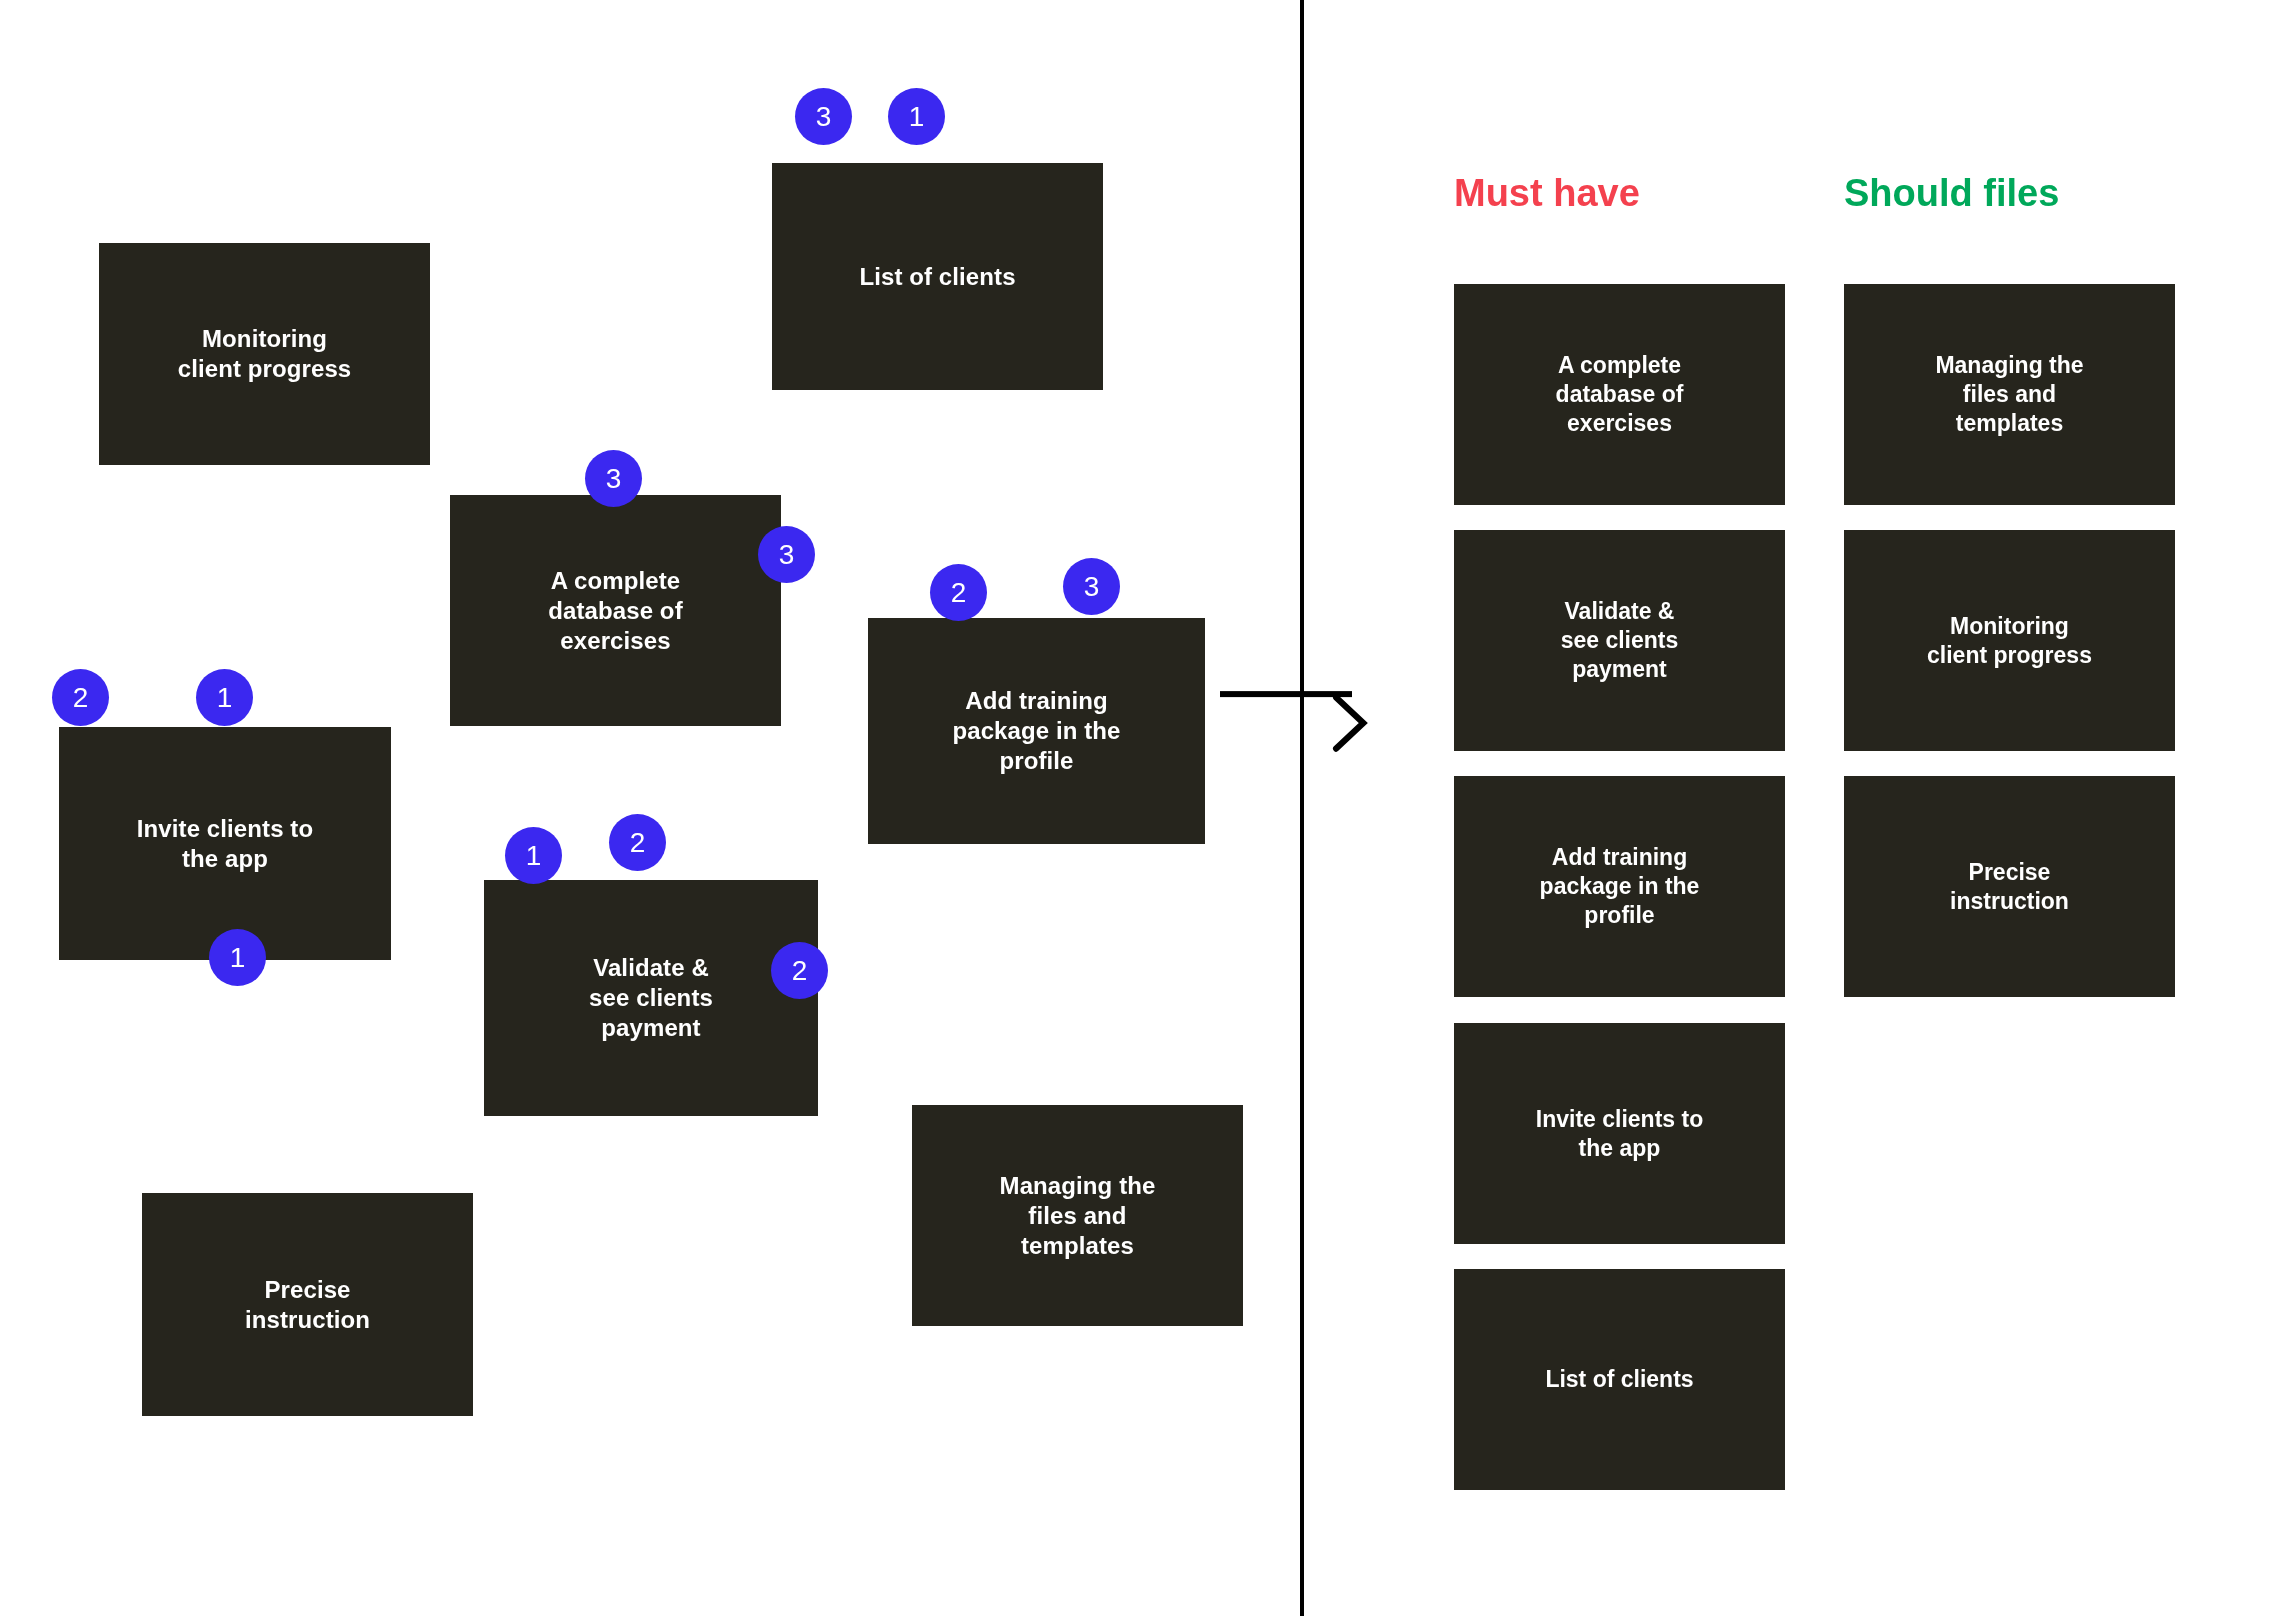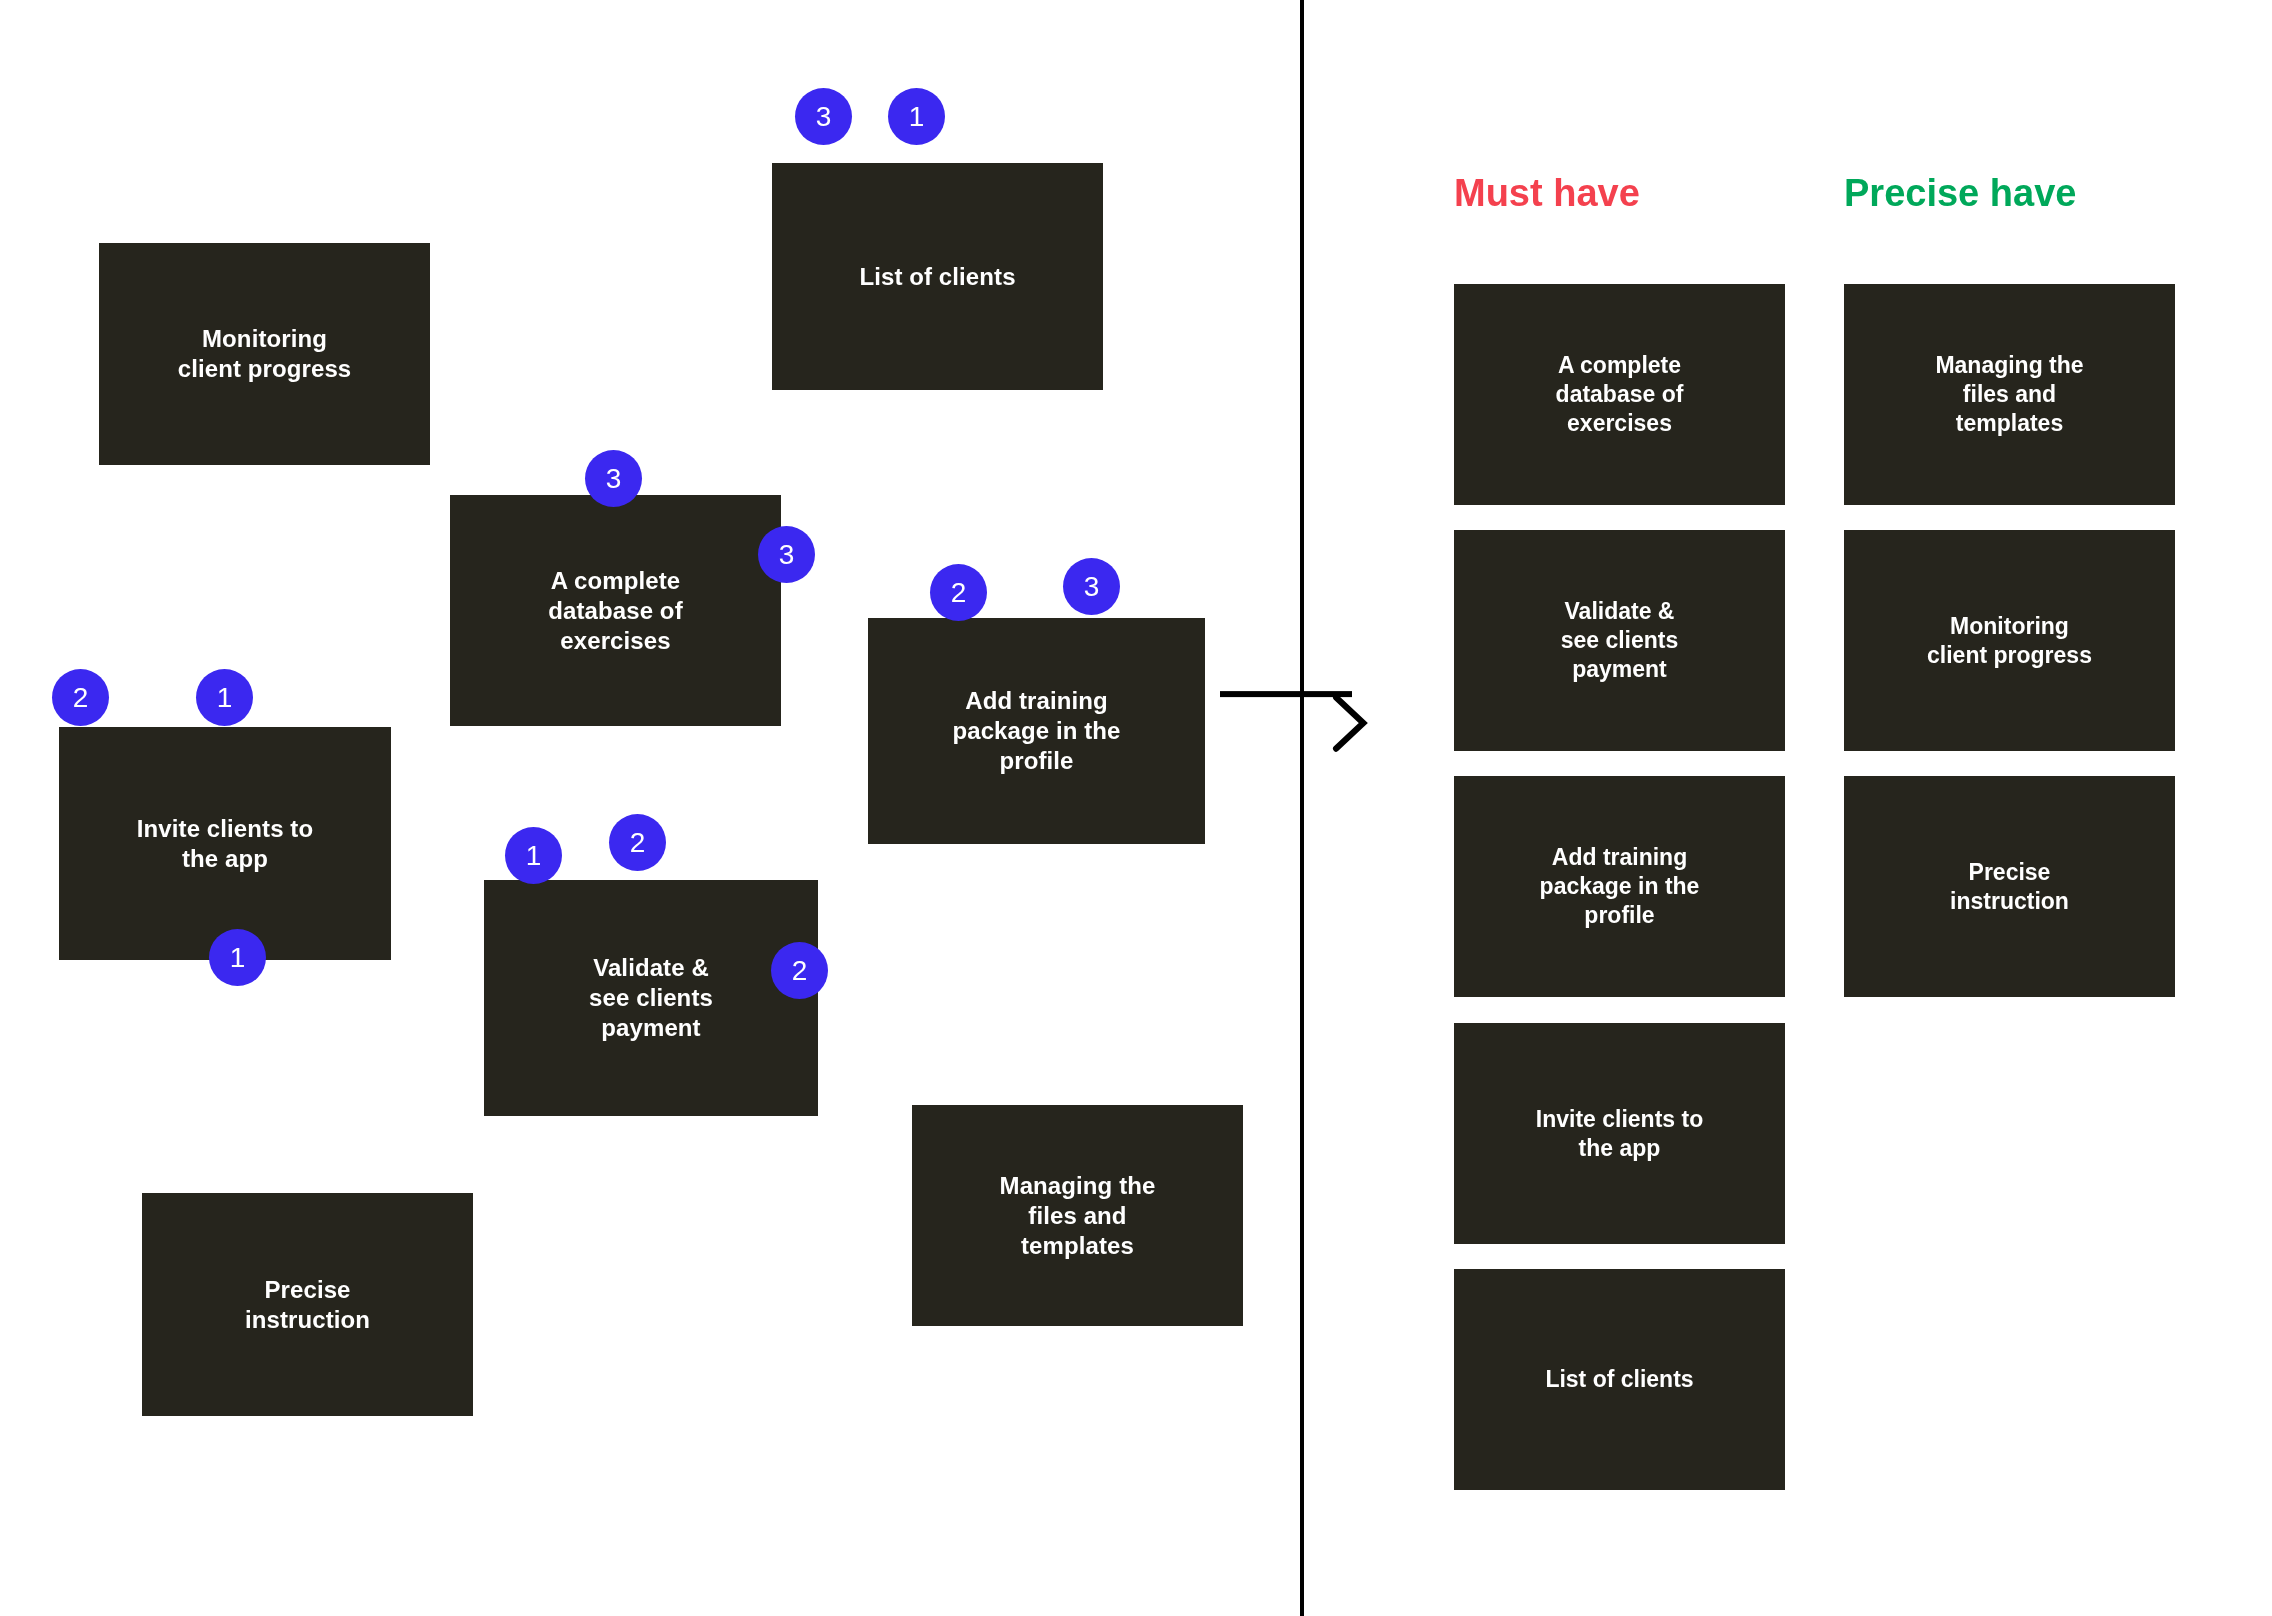--- a/index.html
+++ b/index.html
@@ -195,21 +195,21 @@
 package in the
 profile</div>
       </div>
       <div class="card" style="position: absolute; left: 1454px; top: 1023px; width: 331px; height: 221px; background: rgb(38, 37, 29);">
         <div class="card-label" style="color: rgb(255, 255, 255);">Invite clients to
 the app</div>
       </div>
       <div class="card" style="position: absolute; left: 1454px; top: 1269px; width: 331px; height: 221px; background: rgb(38, 37, 29);">
         <div class="card-label" style="color: rgb(255, 255, 255);">List of clients</div>
       </div>
-      <div class="col-heading heading-should" style="position: absolute; left: 1844px; top: 174px; color: rgb(0, 168, 90);">Precise have</div>
+      <div class="col-heading heading-should" style="position: absolute; left: 1844px; top: 174px; color: rgb(0, 168, 90);">Should files</div>
       <div class="card" style="position: absolute; left: 1844px; top: 284px; width: 331px; height: 221px; background: rgb(38, 37, 29);">
         <div class="card-label" style="color: rgb(255, 255, 255);">Managing the
 files and
 templates</div>
       </div>
       <div class="card" style="position: absolute; left: 1844px; top: 530px; width: 331px; height: 221px; background: rgb(38, 37, 29);">
         <div class="card-label" style="color: rgb(255, 255, 255);">Monitoring
 client progress</div>
       </div>
       <div class="card" style="position: absolute; left: 1844px; top: 776px; width: 331px; height: 221px; background: rgb(38, 37, 29);">

